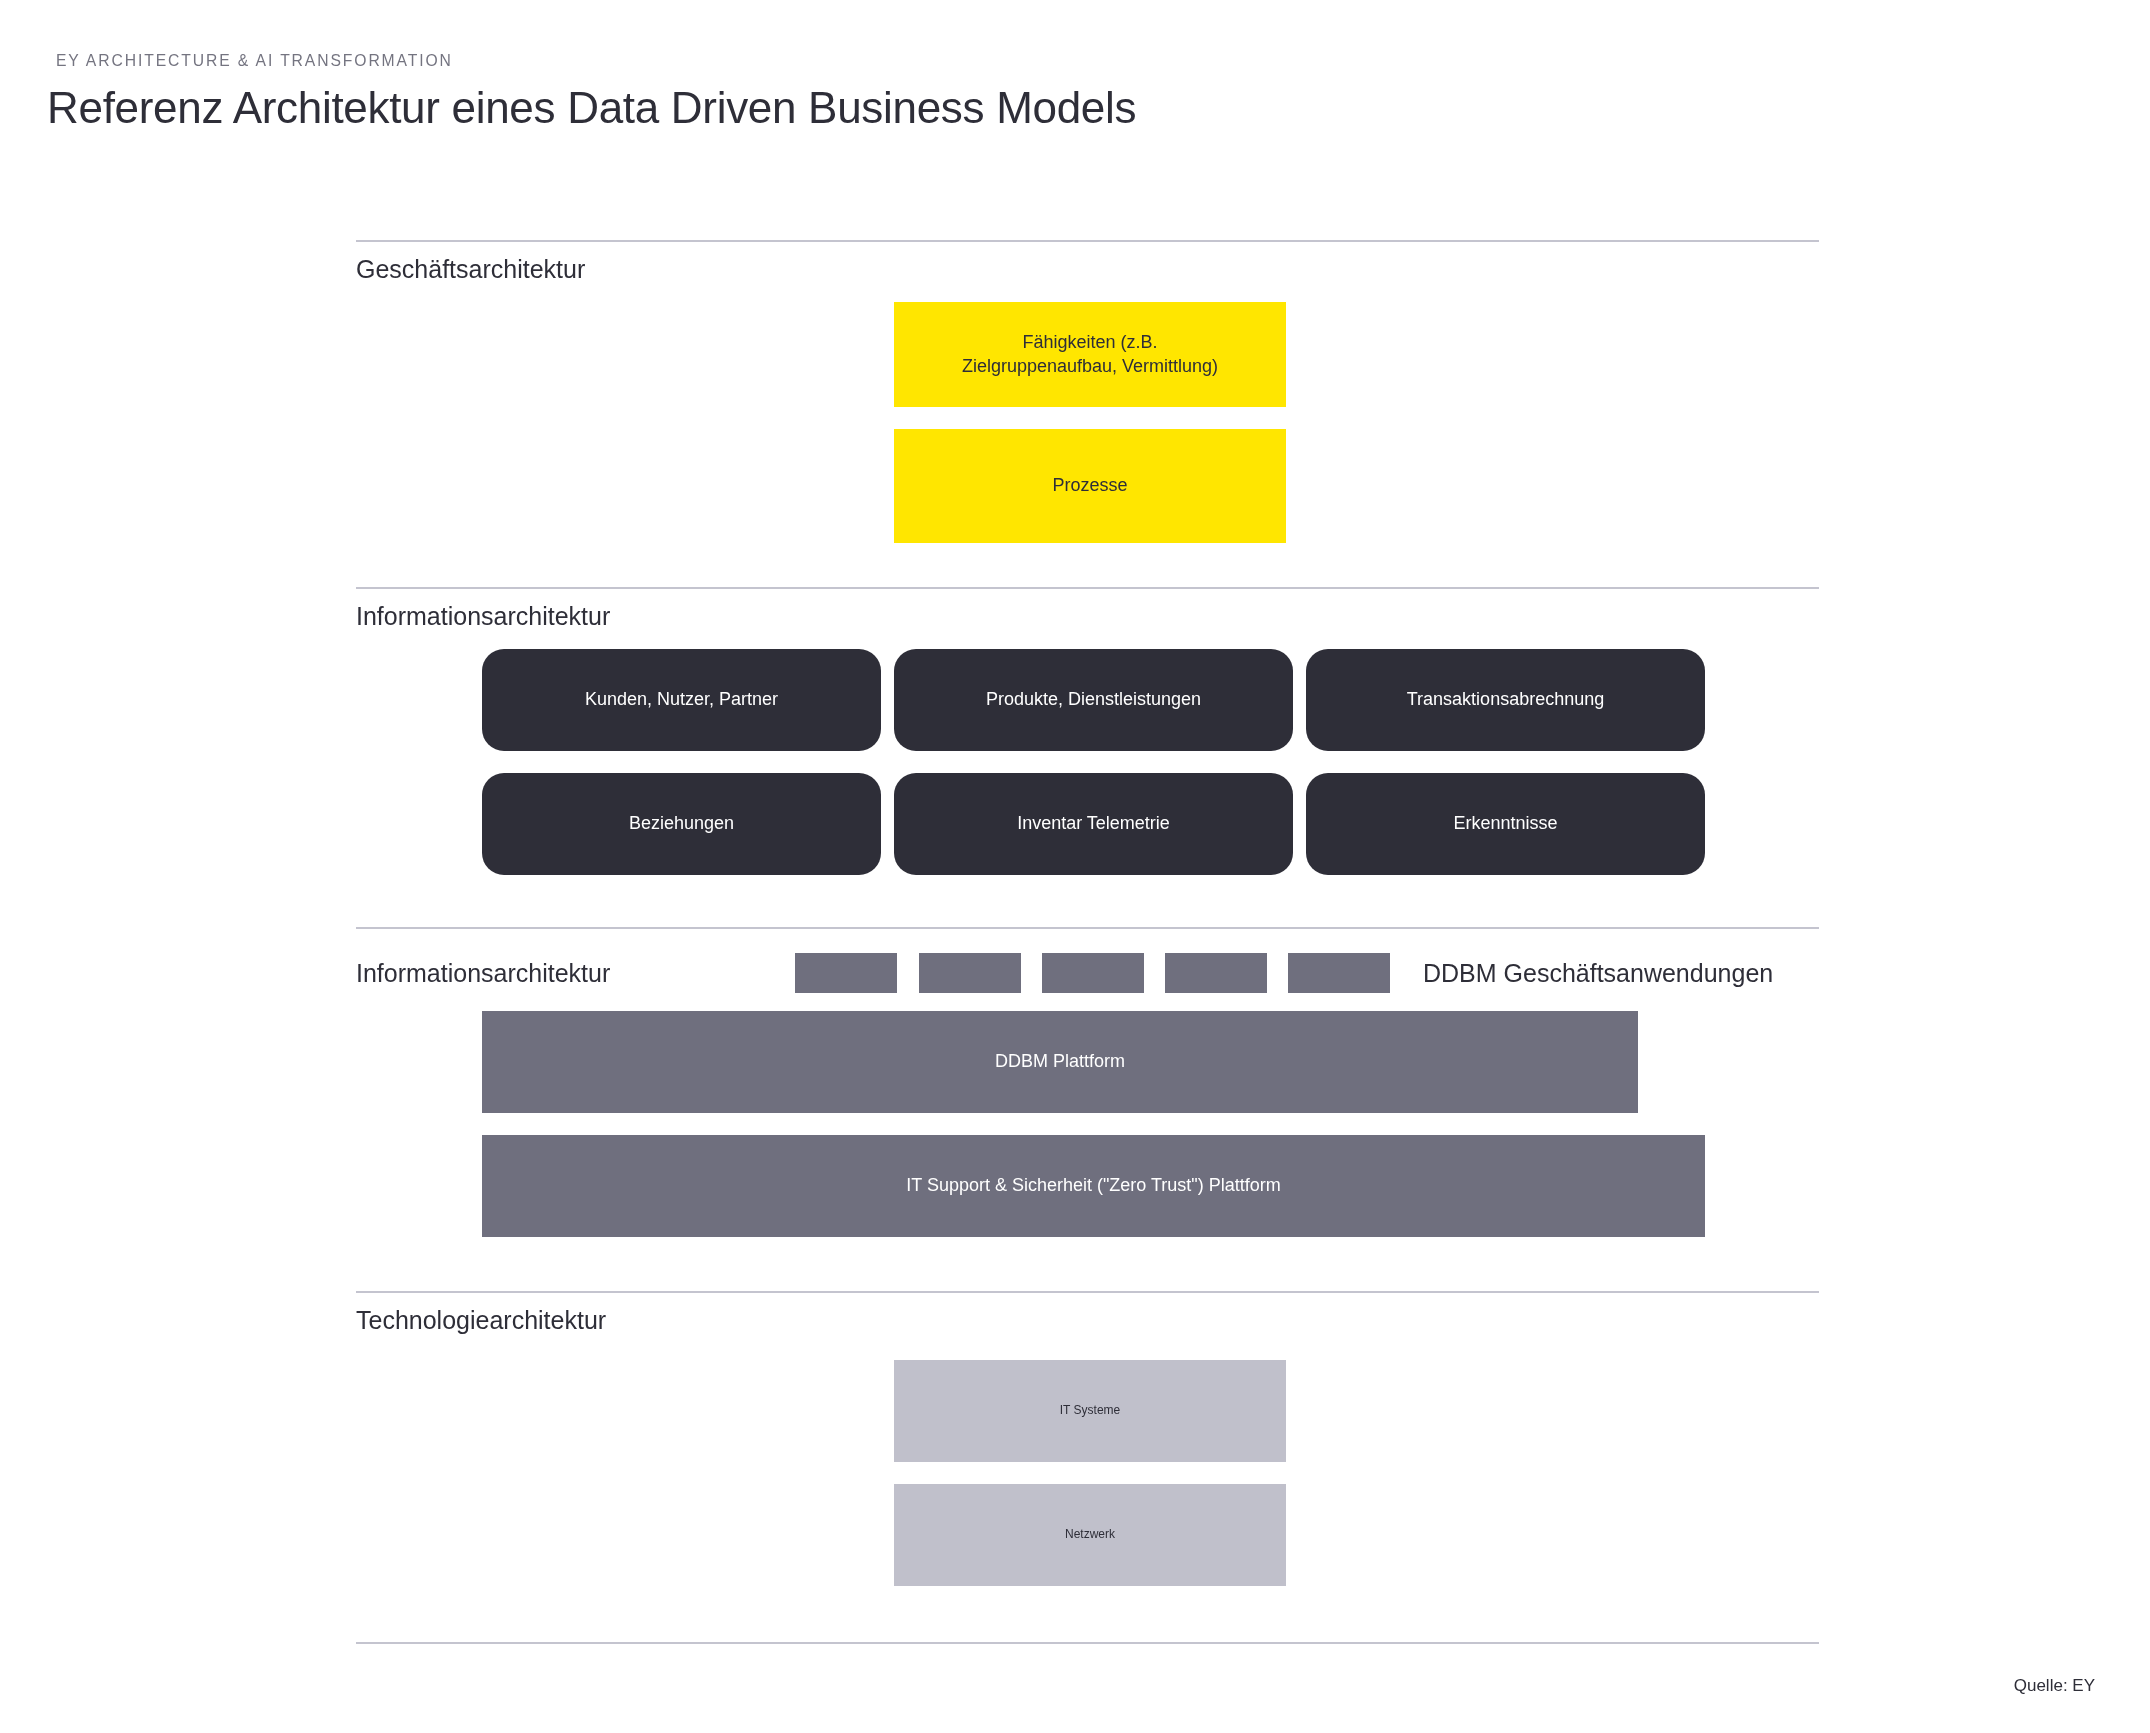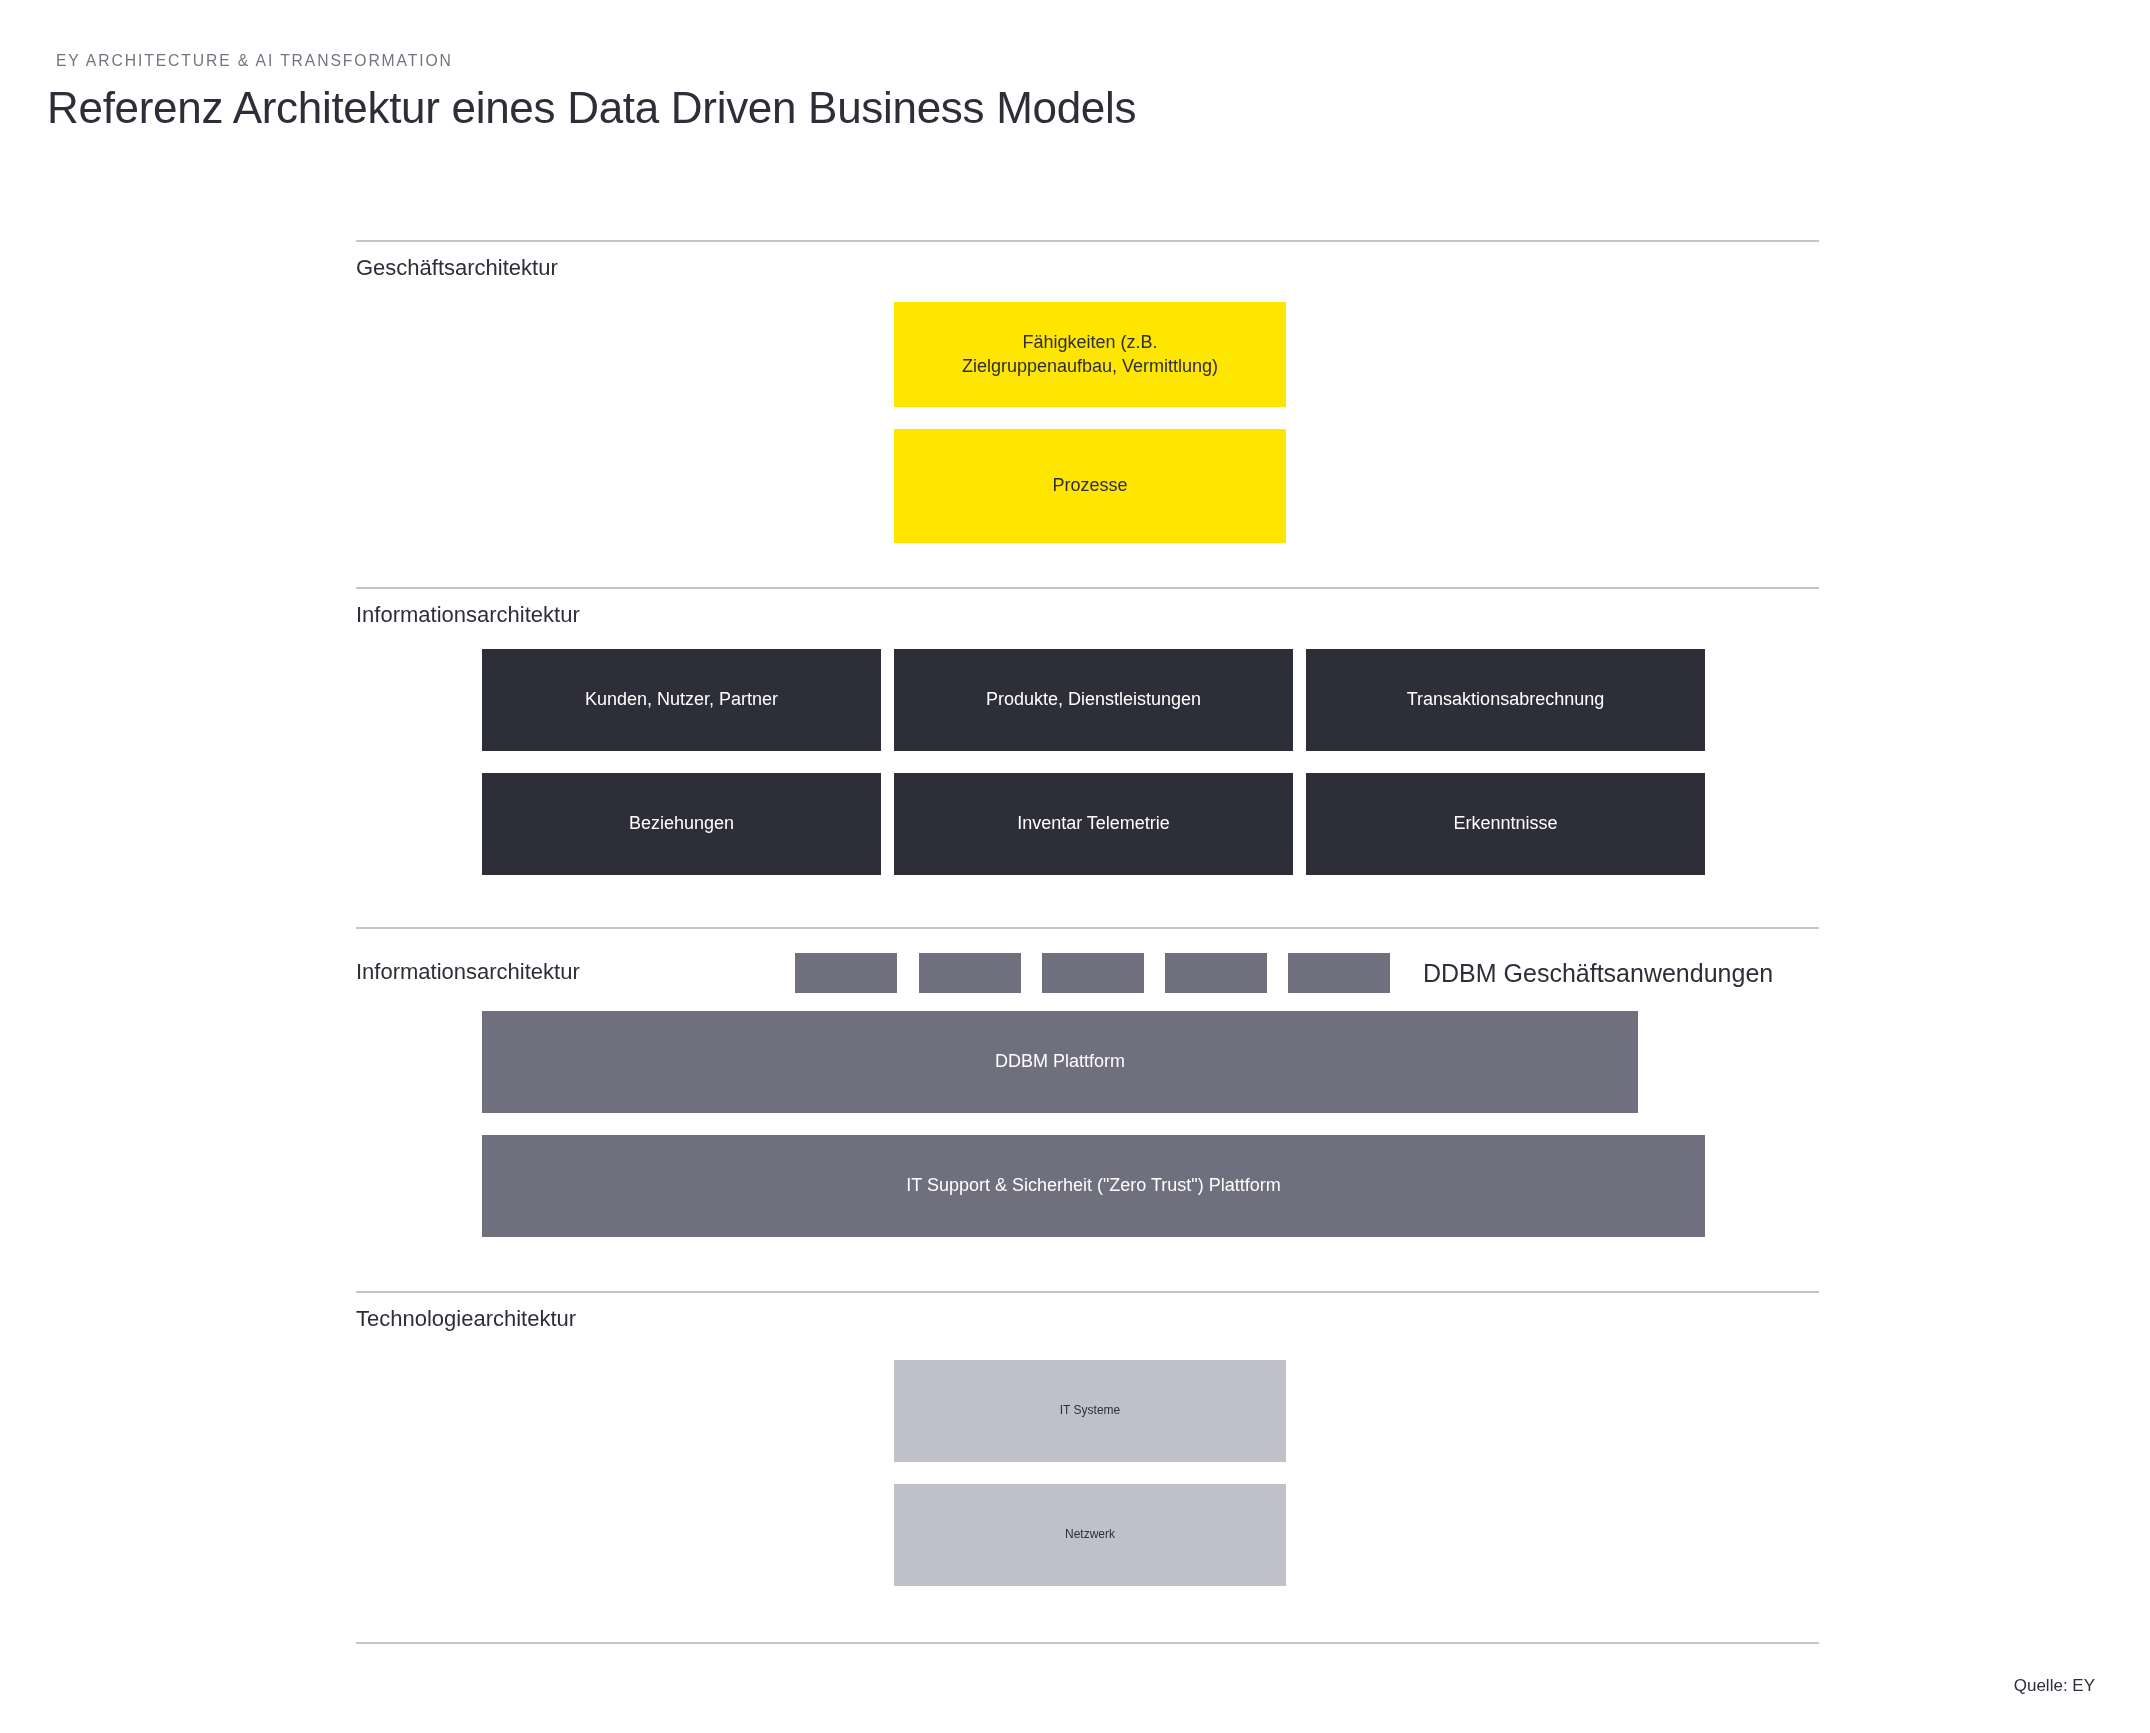--- a/index.html
+++ b/index.html
@@ -42,21 +42,21 @@
   .divider {
     position: absolute;
     left: 356px;
     width: 1463px;
     height: 2.2px;
     background: #c4c4cf;
   }
   .section-label {
     position: absolute;
     left: 356px;
-    font-size: 22px;
+    font-size: 25px;
     font-weight: 400;
     color: #2e2e38;
     white-space: nowrap;
   }
 
   
   .box {
     position: absolute;
     display: flex;
     align-items: center;
@@ -67,20 +67,21 @@
   }
   .box-yellow {
     background: #ffe600;
     color: #2e2e38;
     font-size: 18px;
   }
   .box-dark {
     background: #2e2e38;
     color: #ffffff;
     font-size: 18px;
+    border-radius: 22px;
   }
   .box-grey {
     background: #6f6f7e;
     color: #ffffff;
     font-size: 18px;
   }
   .box-light {
     background: #c0c0cb;
     color: #2e2e38;
     font-size: 12px;

